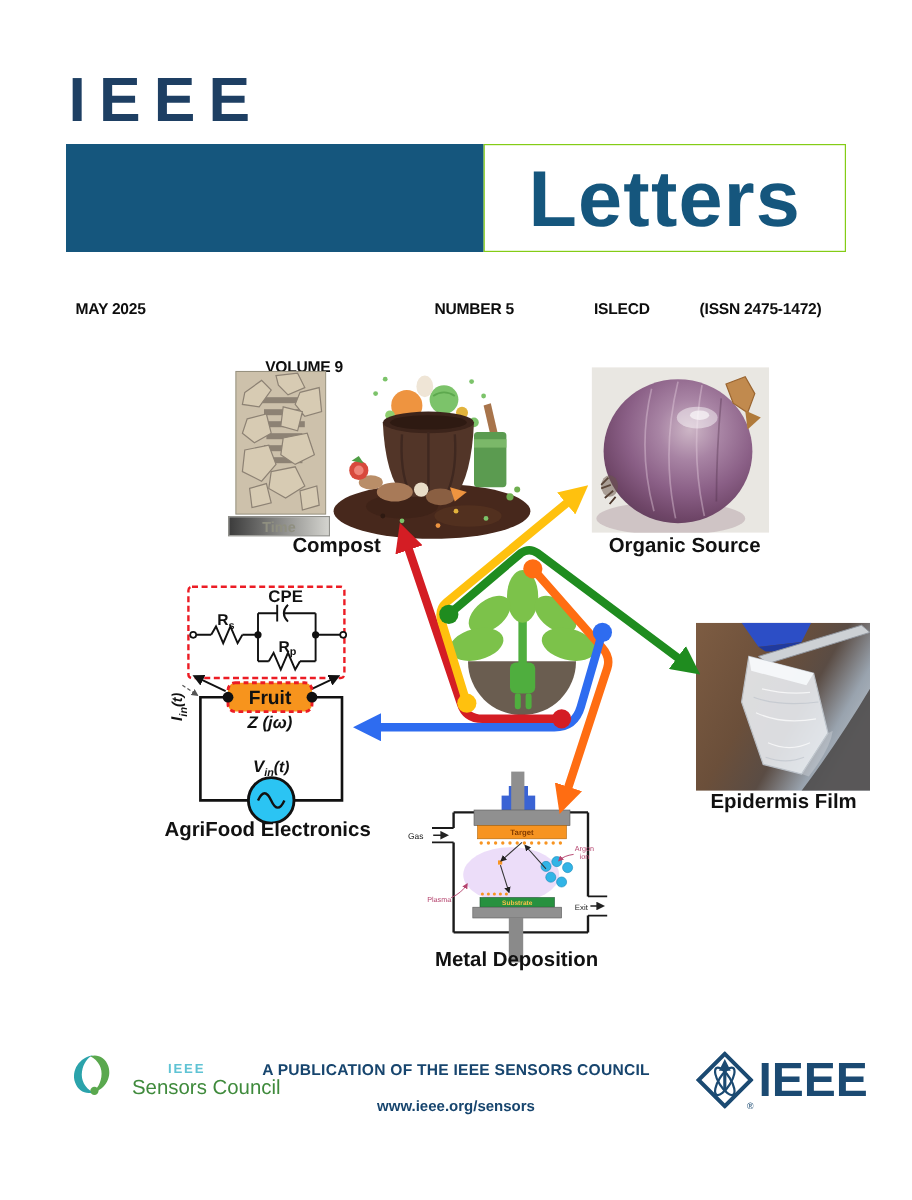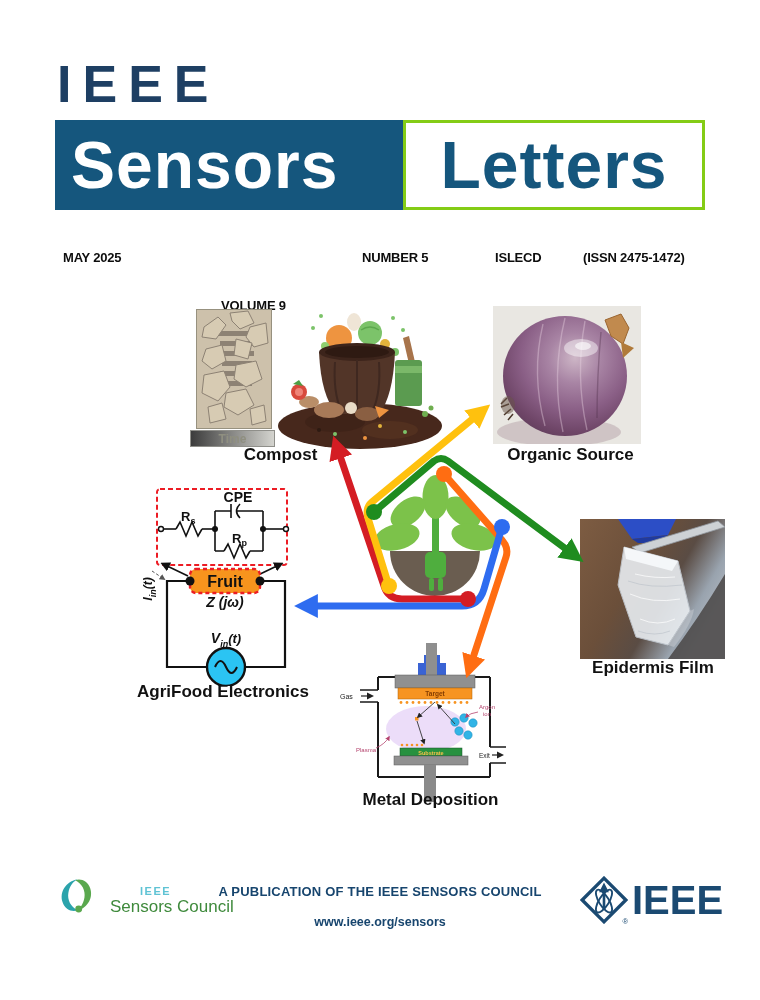--- a/index.html
+++ b/index.html
@@ -5,21 +5,21 @@
   html,body{margin:0;padding:0;background:#ffffff;}
   .page{position:relative;width:760px;height:1000px;background:#fff;overflow:hidden;
         font-family:"Liberation Sans", sans-serif;}
   
   .brand{position:absolute;left:57px;top:54px;font-size:52px;font-weight:bold;
          letter-spacing:11px;color:#1e3f63;}
   .banner{position:absolute;left:55px;top:120px;width:650px;height:90px;background:#15567d;}
   .banner .sensors{position:absolute;left:16px;top:0;height:100%;display:flex;align-items:center;
          font-size:66px;font-weight:bold;color:#ffffff;letter-spacing:1px;}
   .banner .white-box{position:absolute;left:348px;top:0;right:0;bottom:0;background:#ffffff;
-         border:3px solid #84cc16;display:flex;align-items:center;justify-content:center;box-sizing:border-box;}
+         border:1px solid #84cc16;display:flex;align-items:center;justify-content:center;box-sizing:border-box;}
   .banner .letters{font-size:66px;font-weight:bold;color:#15567d;letter-spacing:1px;}
   
   .meta{position:absolute;top:250px;left:0;width:760px;height:18px;font-size:13px;font-weight:bold;color:#0d0d0d;}
   .meta span{position:absolute;white-space:nowrap;letter-spacing:-0.2px;}
   .m-date{left:40px;padding-left:23px;} .m-vol{left:221px;margin-top:48px;} .m-num{left:362px;} .m-code{left:495px;} .m-issn{left:583px;}
   
   .collage{position:absolute;left:0;top:294px;width:760px;height:530px;margin-left:38px;}
   .abs{position:absolute;}
   .img-label{position:absolute;font-weight:bold;color:#111;font-size:17px;text-align:center;z-index:6;}
   .timebar{position:absolute;left:152px;top:136px;width:85px;height:17px;
@@ -38,21 +38,20 @@
   .ieee-logo{position:absolute;left:580px;top:876px;display:flex;align-items:center;gap:4px;}
   .ieee-logo .word{font-size:40px;font-weight:bold;color:#1b4a72;letter-spacing:0px;}
 </style>
 </head>
 <body>
 
 <div class="page">
 
   <div class="brand">IEEE</div>
   <div class="banner">
-    <div class="sensors">Sensors</div>
     <div class="white-box">
       <span class="letters">Letters</span>
     </div>
   </div>
 
   <div class="meta">
     <span class="m-date">MAY 2025</span>
     <span class="m-vol">VOLUME 9</span>
     <span class="m-num">NUMBER 5</span>
     <span class="m-code">ISLECD</span>

